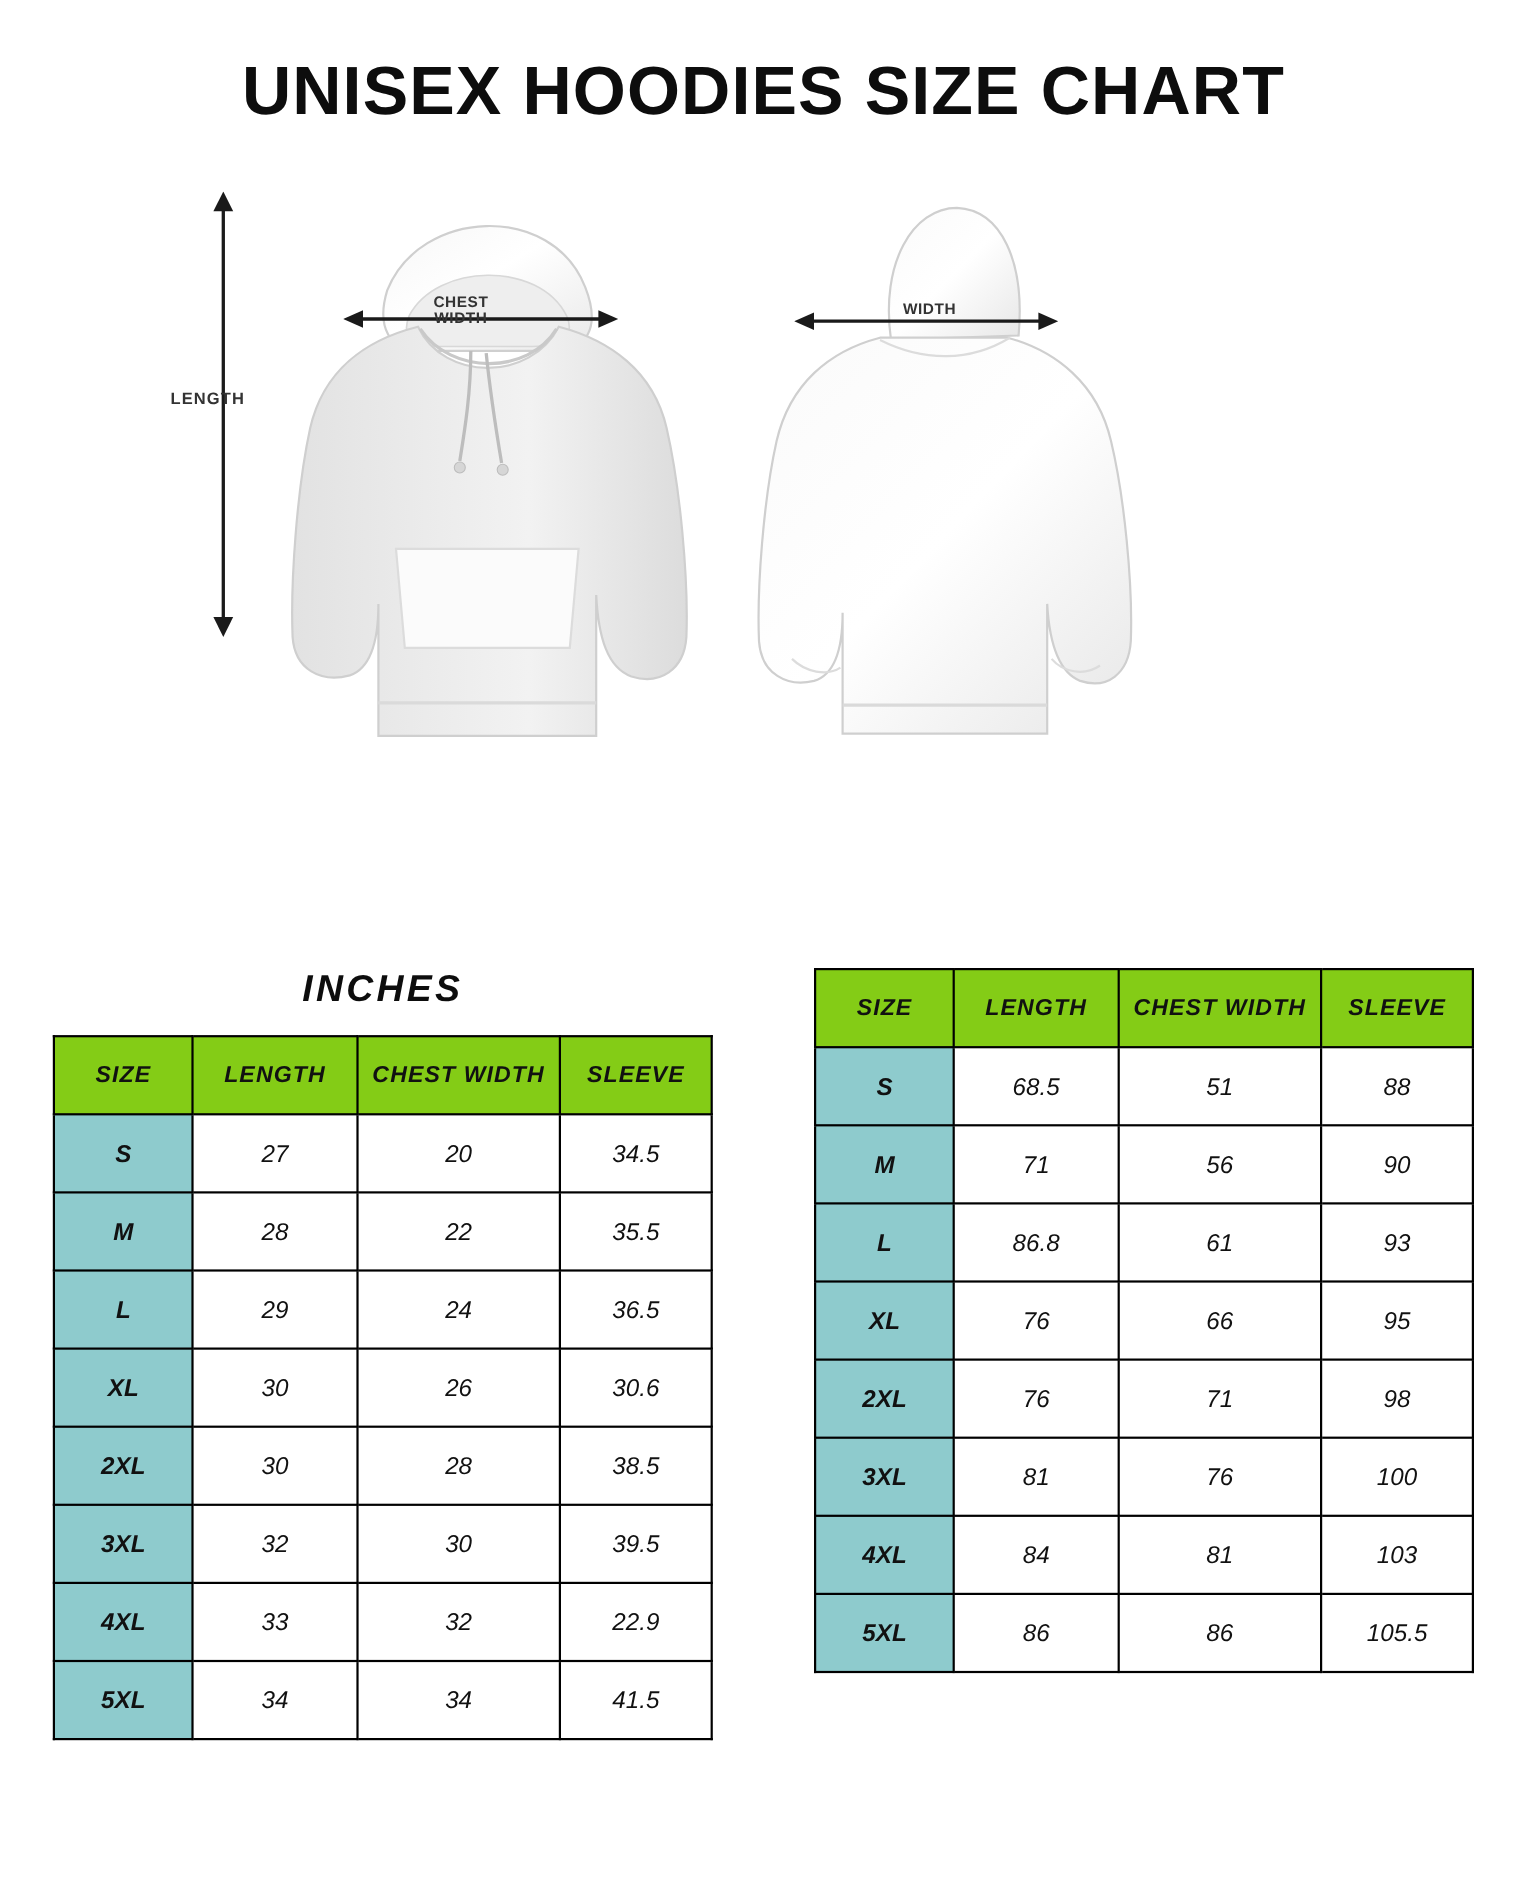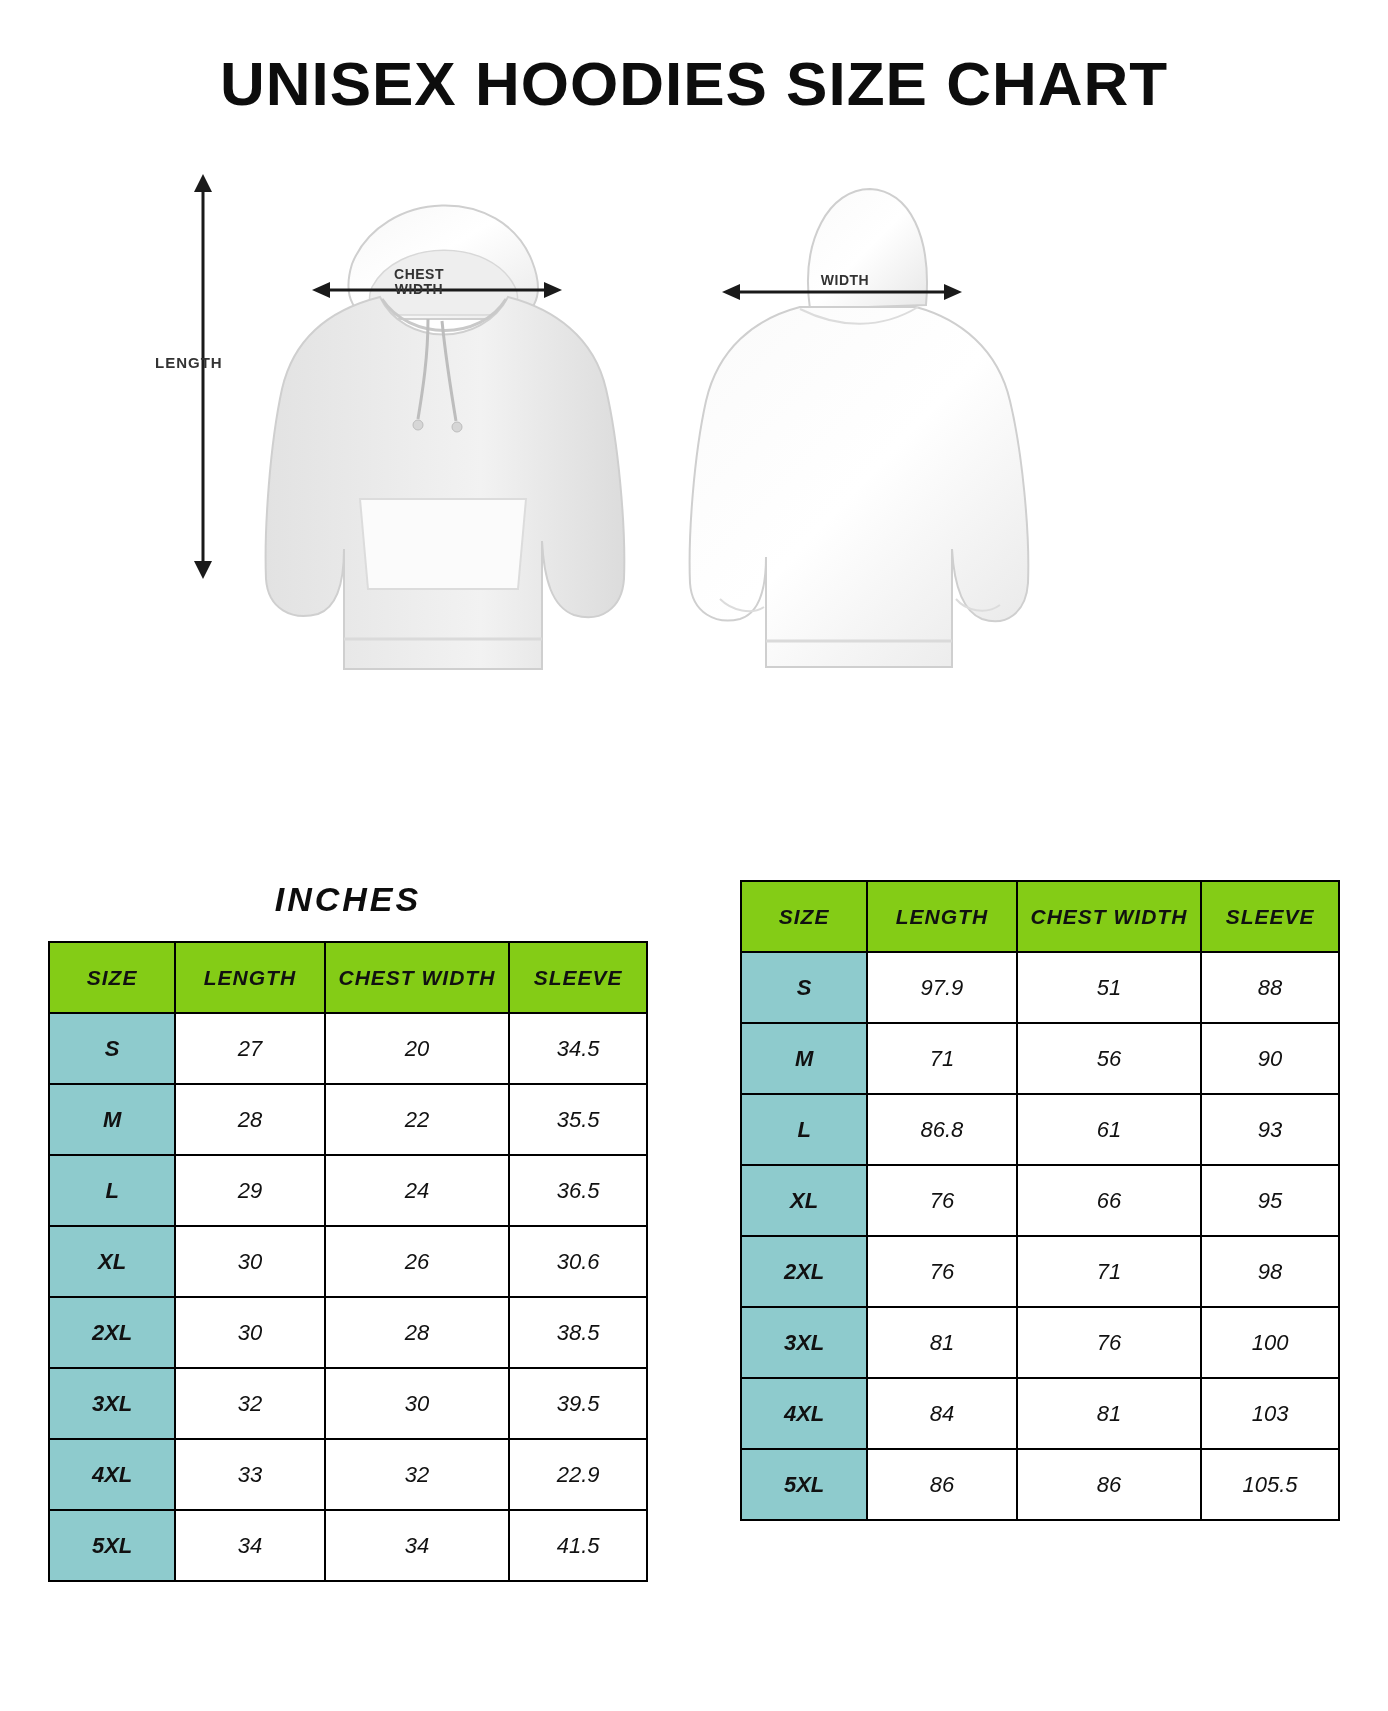--- a/index.html
+++ b/index.html
@@ -334,21 +334,21 @@
           <tr>
             <th class="col-size">SIZE</th>
             <th class="col-length">LENGTH</th>
             <th class="col-chest">CHEST WIDTH</th>
             <th class="col-sleeve">SLEEVE</th>
           </tr>
         </thead>
         <tbody>
           <tr>
             <td class="size-cell">S</td>
-            <td>97.9</td>
+            <td>68.5</td>
             <td>51</td>
             <td>88</td>
           </tr>
           <tr>
             <td class="size-cell">M</td>
             <td>71</td>
             <td>56</td>
             <td>90</td>
           </tr>
           <tr>

